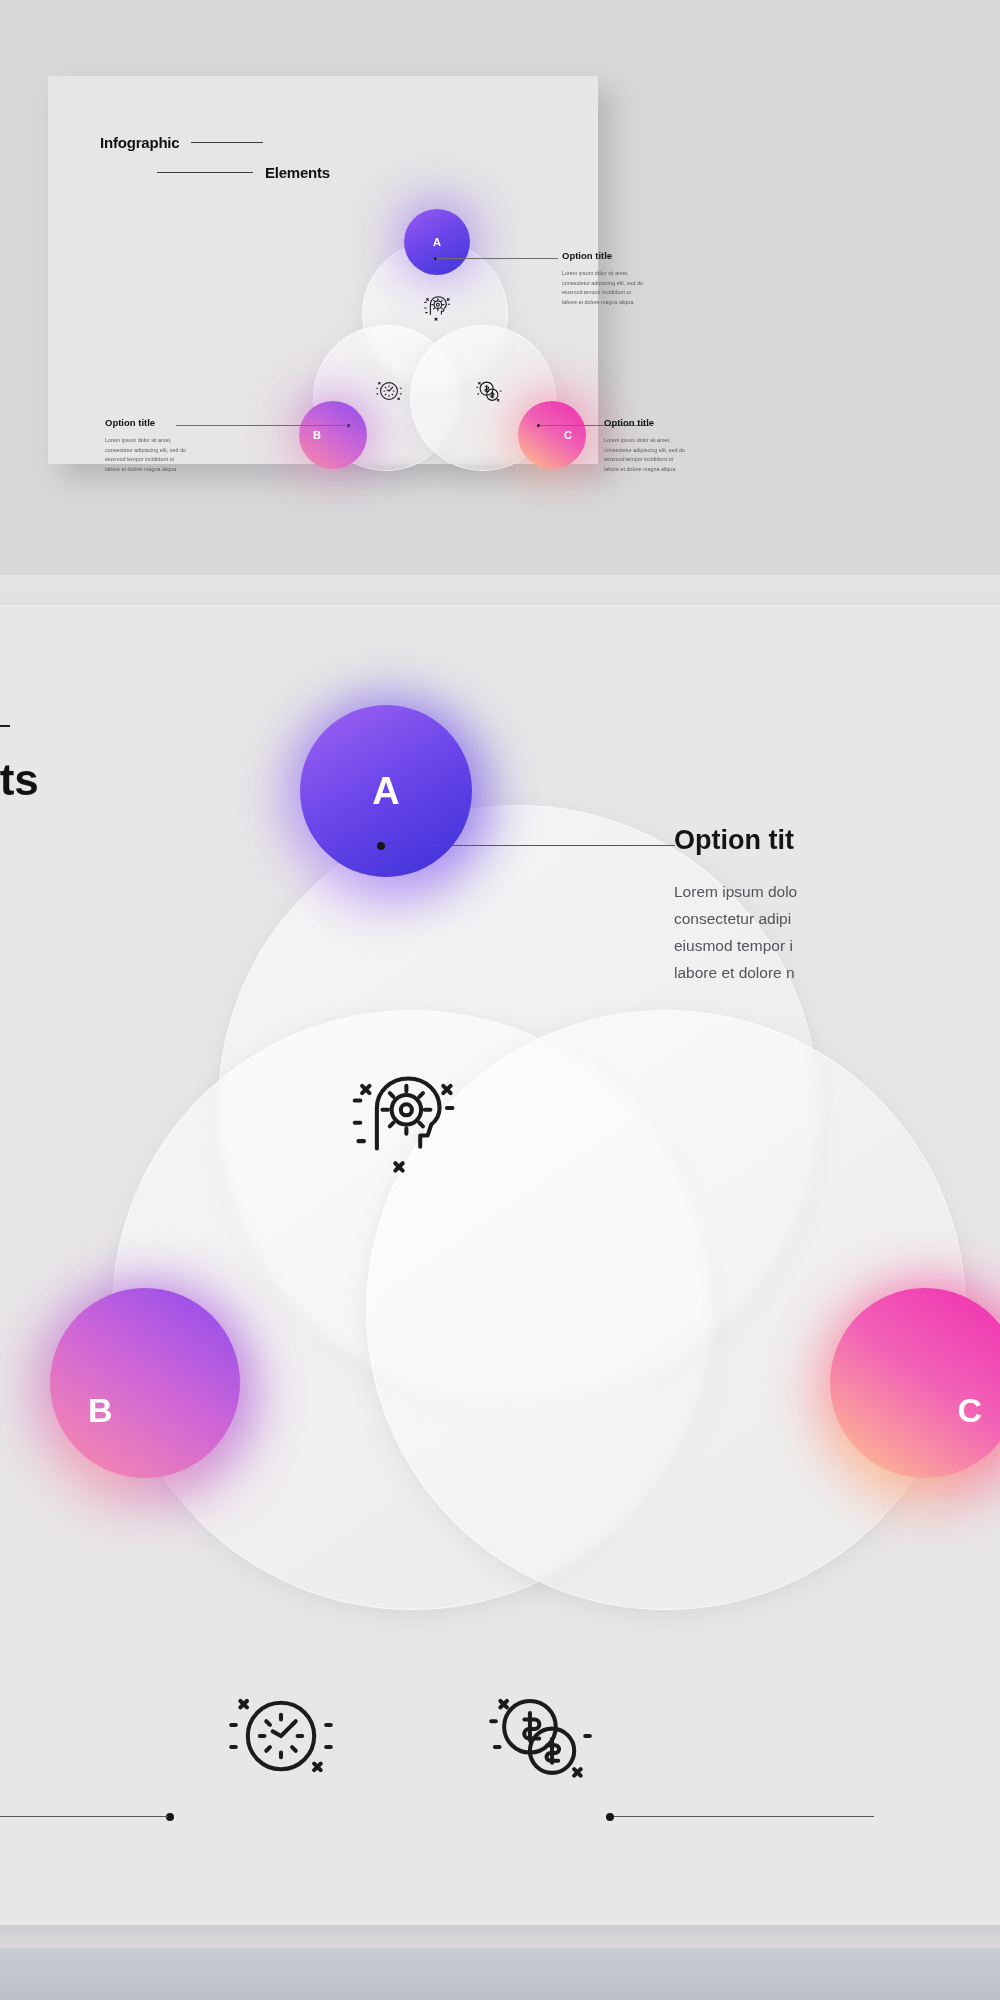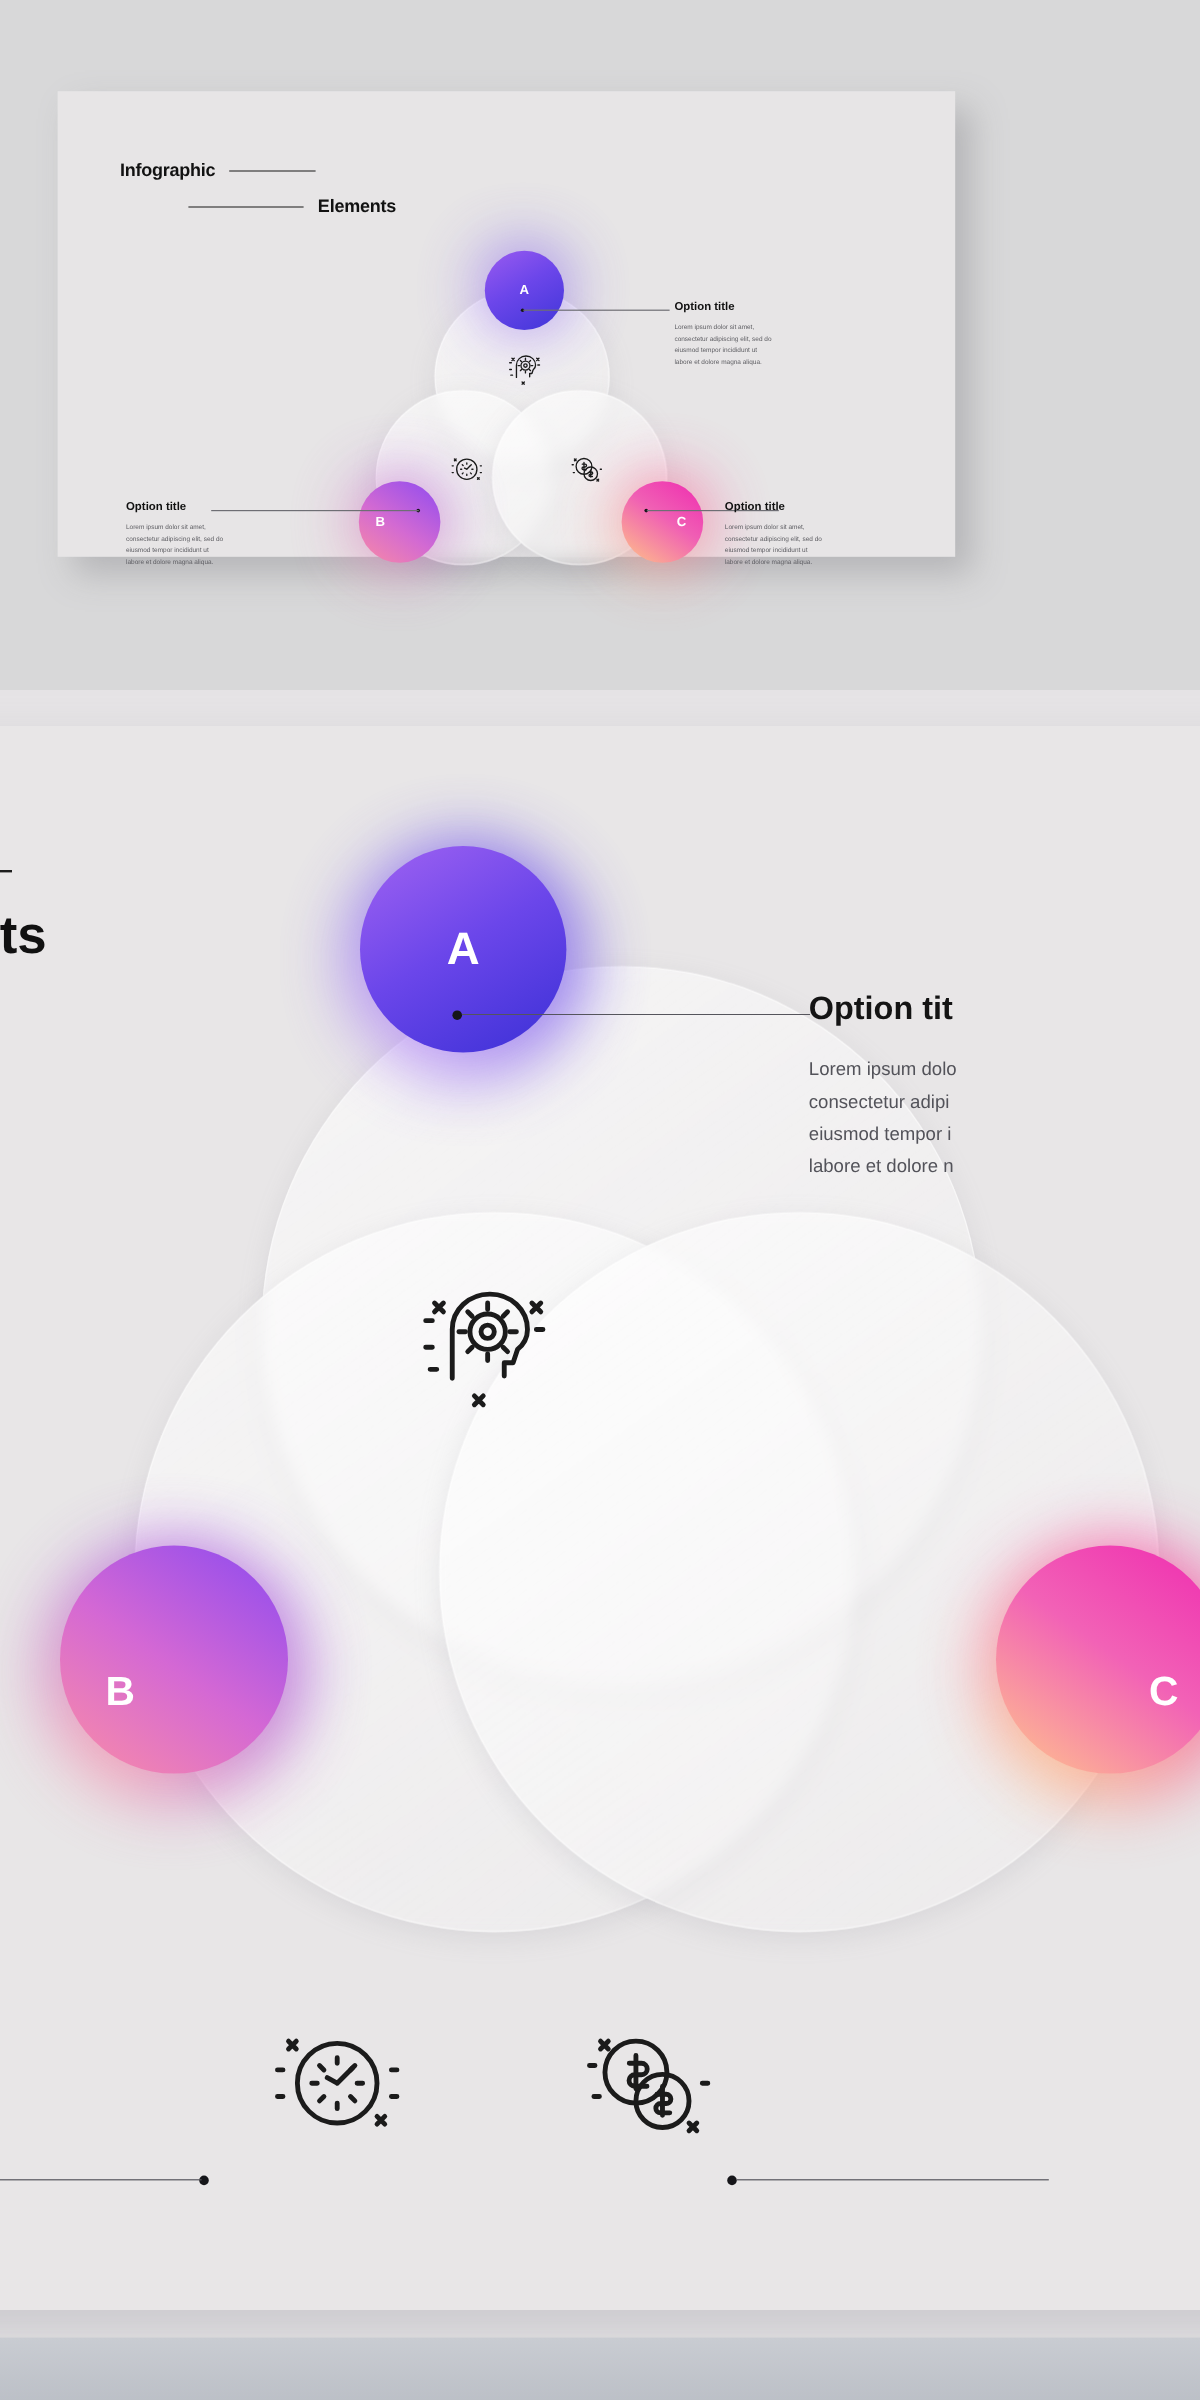--- a/index.html
+++ b/index.html
@@ -11,21 +11,21 @@
     position:relative;
   }
 
   
   #panel-top{
     position:absolute; left:0; top:0; width:1000px; height:575px;
     background:#d8d8d9;
     overflow:hidden;
   }
   #slide-card{
-    position:absolute; left:48px; top:76px; width:748px; height:388px;
+    position:absolute; left:48px; top:76px; width:550px; height:388px;
     background:#e7e5e6;
     box-shadow:14px 14px 26px rgba(140,140,145,.45);
   }
 
   
   .ttl-wrap{ position:absolute; }
   .ttl-row{ display:flex; align-items:center; }
   .ttl-txt{ font-weight:bold; color:#121212; letter-spacing:-.2px; white-space:nowrap; }
   .ttl-rule{ background:#3a3a3a; height:1px; }
 

